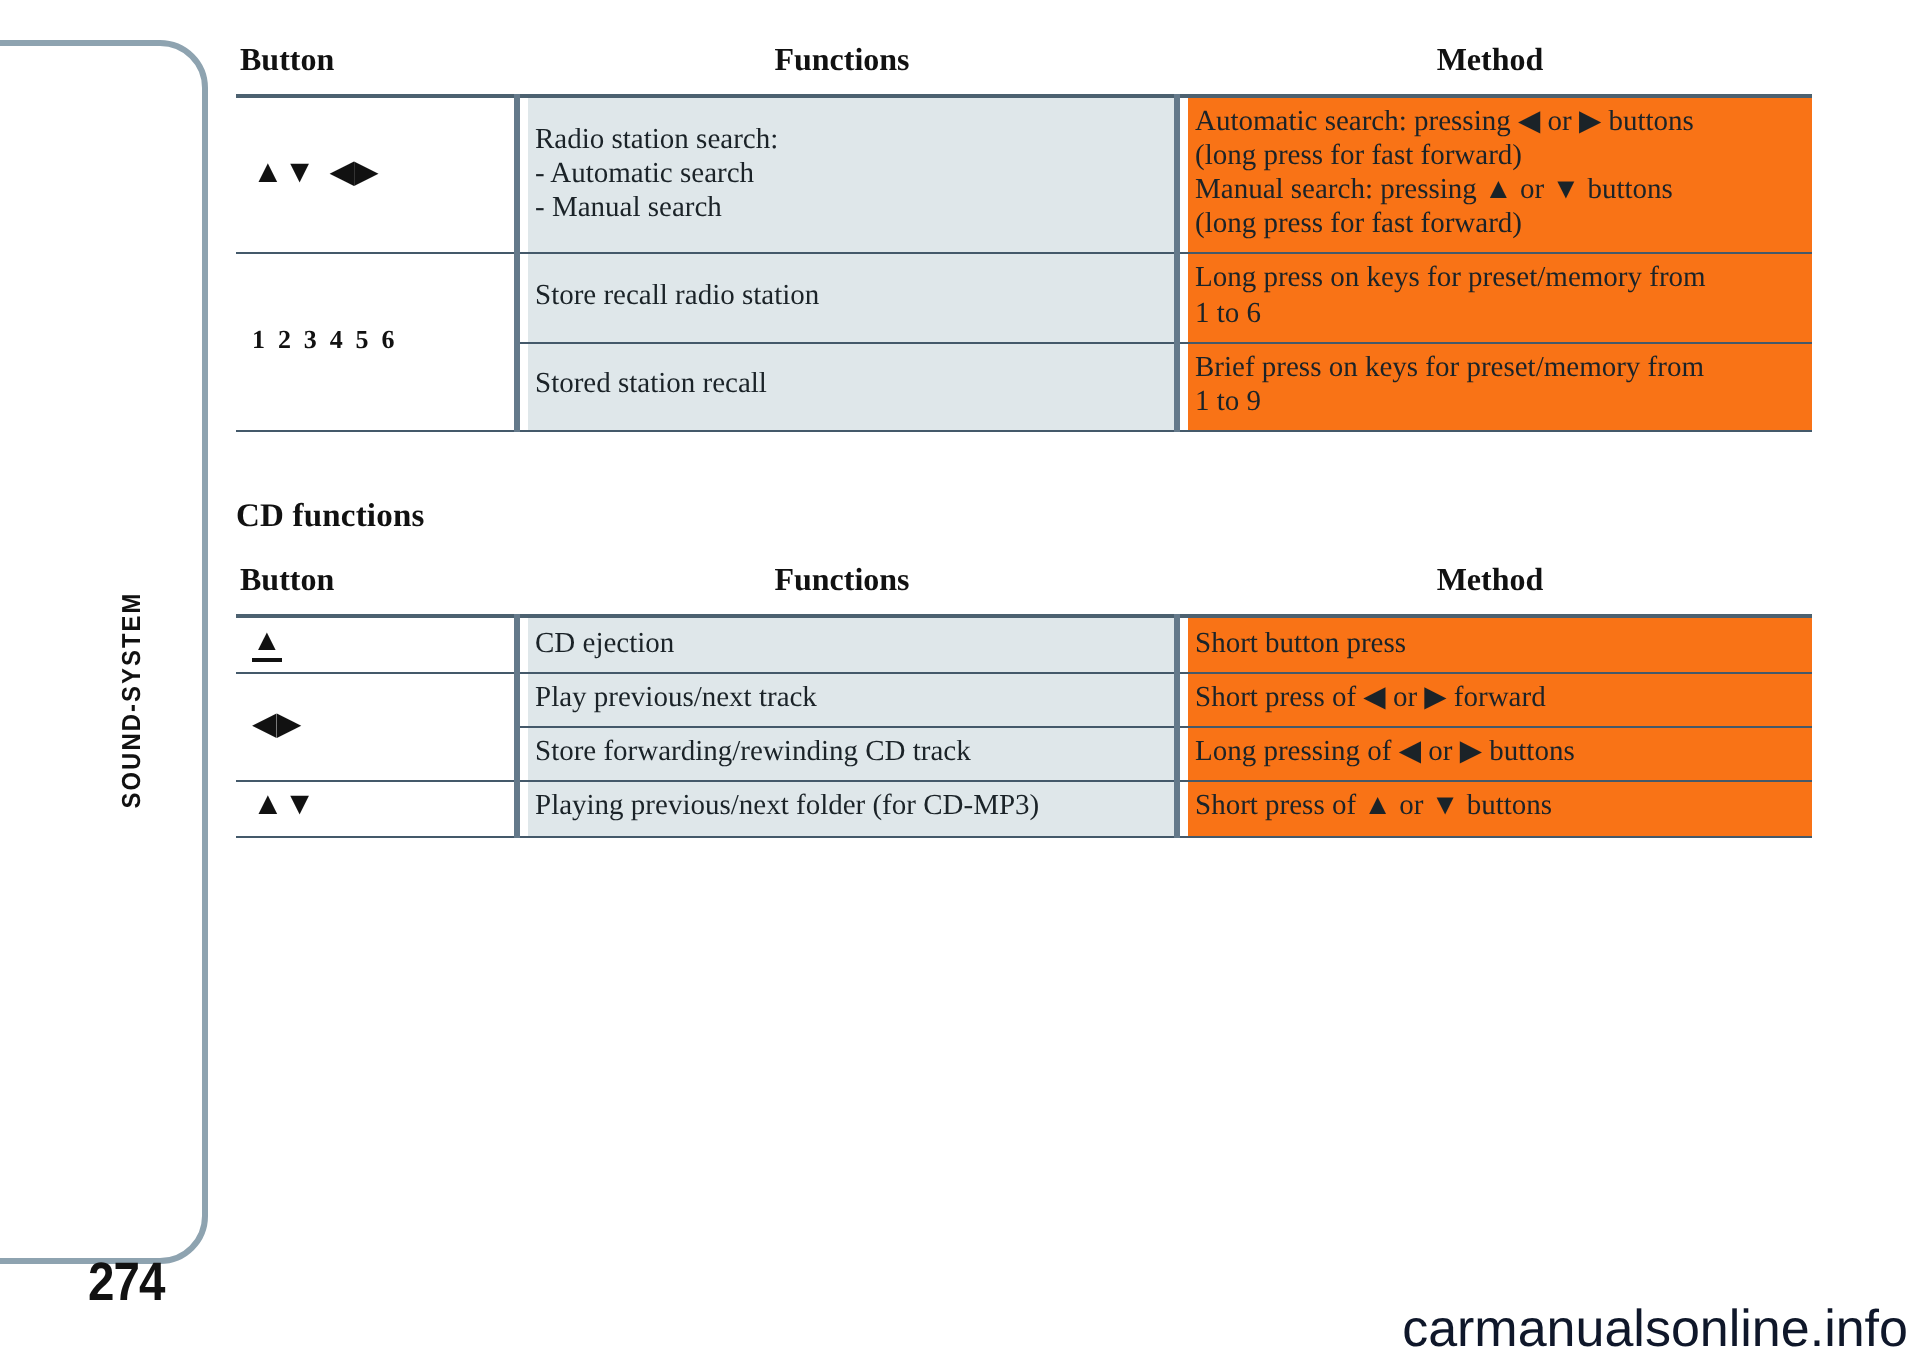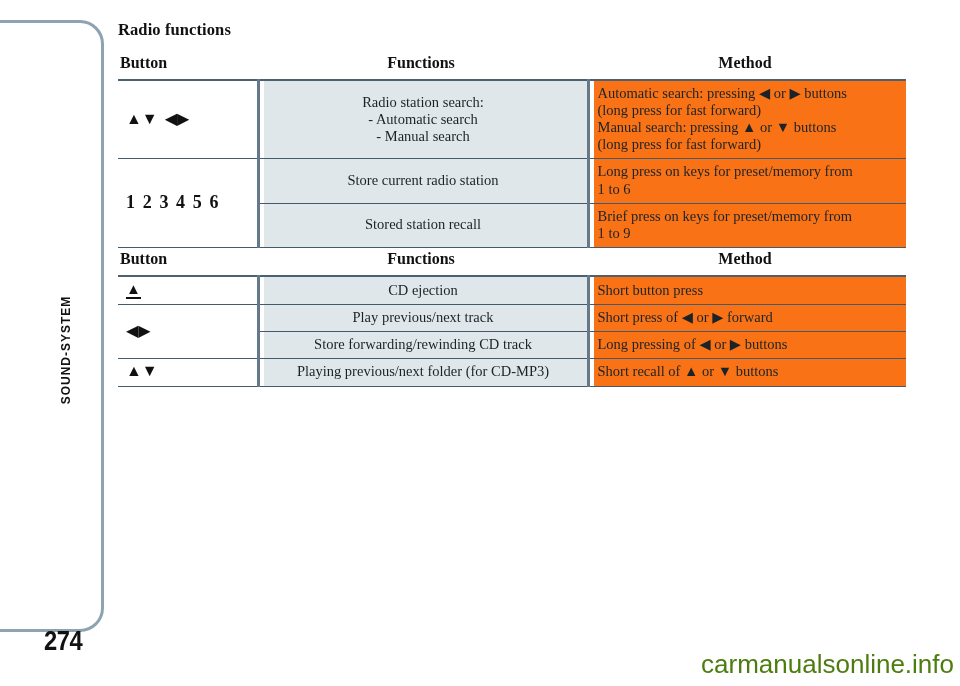--- a/index.html
+++ b/index.html
@@ -69,21 +69,21 @@
     transform-origin: left center;
   }
 
   
   .watermark {
     position: absolute;
     right: 6px;
     bottom: 6px;
     font-family: "Liberation Sans", sans-serif;
     font-size: 26px;
-    color: #4d7c0f;
+    color: #0f172a;
     letter-spacing: 0px;
     margin-top: 22px;
   }
 
   
   .content {
     position: absolute;
     left: 118px;
     top: 20px;
     width: 788px;
@@ -139,35 +139,35 @@
   }
   td.cell-func {
     background: #dfe7ea;
     border-right: 3.4px solid #64798a;
   }
   td.cell-method {
     background: #f97316;
   }
 
   
-  td.cell-func   { box-shadow: inset 4px 0 0 #ffffff; text-align: center; }
+  td.cell-func   { box-shadow: inset 4px 0 0 #ffffff; }
   td.cell-method { box-shadow: inset 4px 0 0 #ffffff; }
 
   .arrows {
     font-size: 16px;
     letter-spacing: 0px;
     line-height: 1;
     color: #111111;
     white-space: nowrap;
   }
   .arrows .gap { display: inline-block; width: 7px; }
   .presets {
     font-family: "Liberation Serif", serif;
     font-weight: bold;
-    font-size: 18px;
+    font-size: 13px;
     letter-spacing: 1.6px;
     color: #111111;
   }
   .eject {
     display: inline-block;
     line-height: 1;
     font-size: 15px;
     color: #111111;
   }
   .eject .tri { display: block; font-size: 15px; line-height: 0.82; }
@@ -188,21 +188,20 @@
 <div class="chapter-tab">
   <div class="chapter-tab-inner">SOUND-SYSTEM</div>
 </div>
 
 <div class="page-number">274</div>
 
 <div class="watermark">carmanualsonline.info</div>
 
 <div class="content">
 
-  <h2 class="section-title">Radio functions</h2>
 
   <table class="fn-table">
     <colgroup>
       <col class="c-button">
         <col class="c-func">
         <col class="c-method">
     </colgroup>
     <thead>
       <tr>
         <th class="h-button">Button</th>
@@ -222,32 +221,33 @@
 - Manual search</td>
         <td class="cell-method multiline">Automatic search: pressing ◀ or ▶ buttons
 (long press for fast forward)
 Manual search: pressing ▲ or ▼ buttons
 (long press for fast forward)</td>
       </tr>
       <tr>
         <td class="cell-button" rowspan="2">
           <span class="presets">1 2 3 4 5 6</span>
         </td>
-        <td class="cell-func multiline">Store current radio station</td>
+        <td class="cell-func multiline">Store recall radio station</td>
         <td class="cell-method multiline">Long press on keys for preset/memory from
 1 to 6</td>
       </tr>
       <tr>
         <td class="cell-func multiline">Stored station recall</td>
         <td class="cell-method multiline">Brief press on keys for preset/memory from
 1 to 9</td>
       </tr>
     </tbody>
   </table>
 
+  <h2 class="section-title cd">CD functions</h2>
 
   <table class="fn-table">
     <colgroup>
       <col class="c-button">
         <col class="c-func">
         <col class="c-method">
     </colgroup>
     <thead>
       <tr>
         <th class="h-button">Button</th>
@@ -278,18 +278,18 @@
         <td class="cell-func">Store forwarding/rewinding CD track</td>
         <td class="cell-method">Long pressing of ◀ or ▶ buttons</td>
       </tr>
       <tr>
         <td class="cell-button">
           <span class="arrows">
             <span>▲</span><span>▼</span>
           </span>
         </td>
         <td class="cell-func">Playing previous/next folder (for CD-MP3)</td>
-        <td class="cell-method">Short recall of ▲ or ▼ buttons</td>
+        <td class="cell-method">Short press of ▲ or ▼ buttons</td>
       </tr>
     </tbody>
   </table>
 
 </div>
 
 </body></html>

